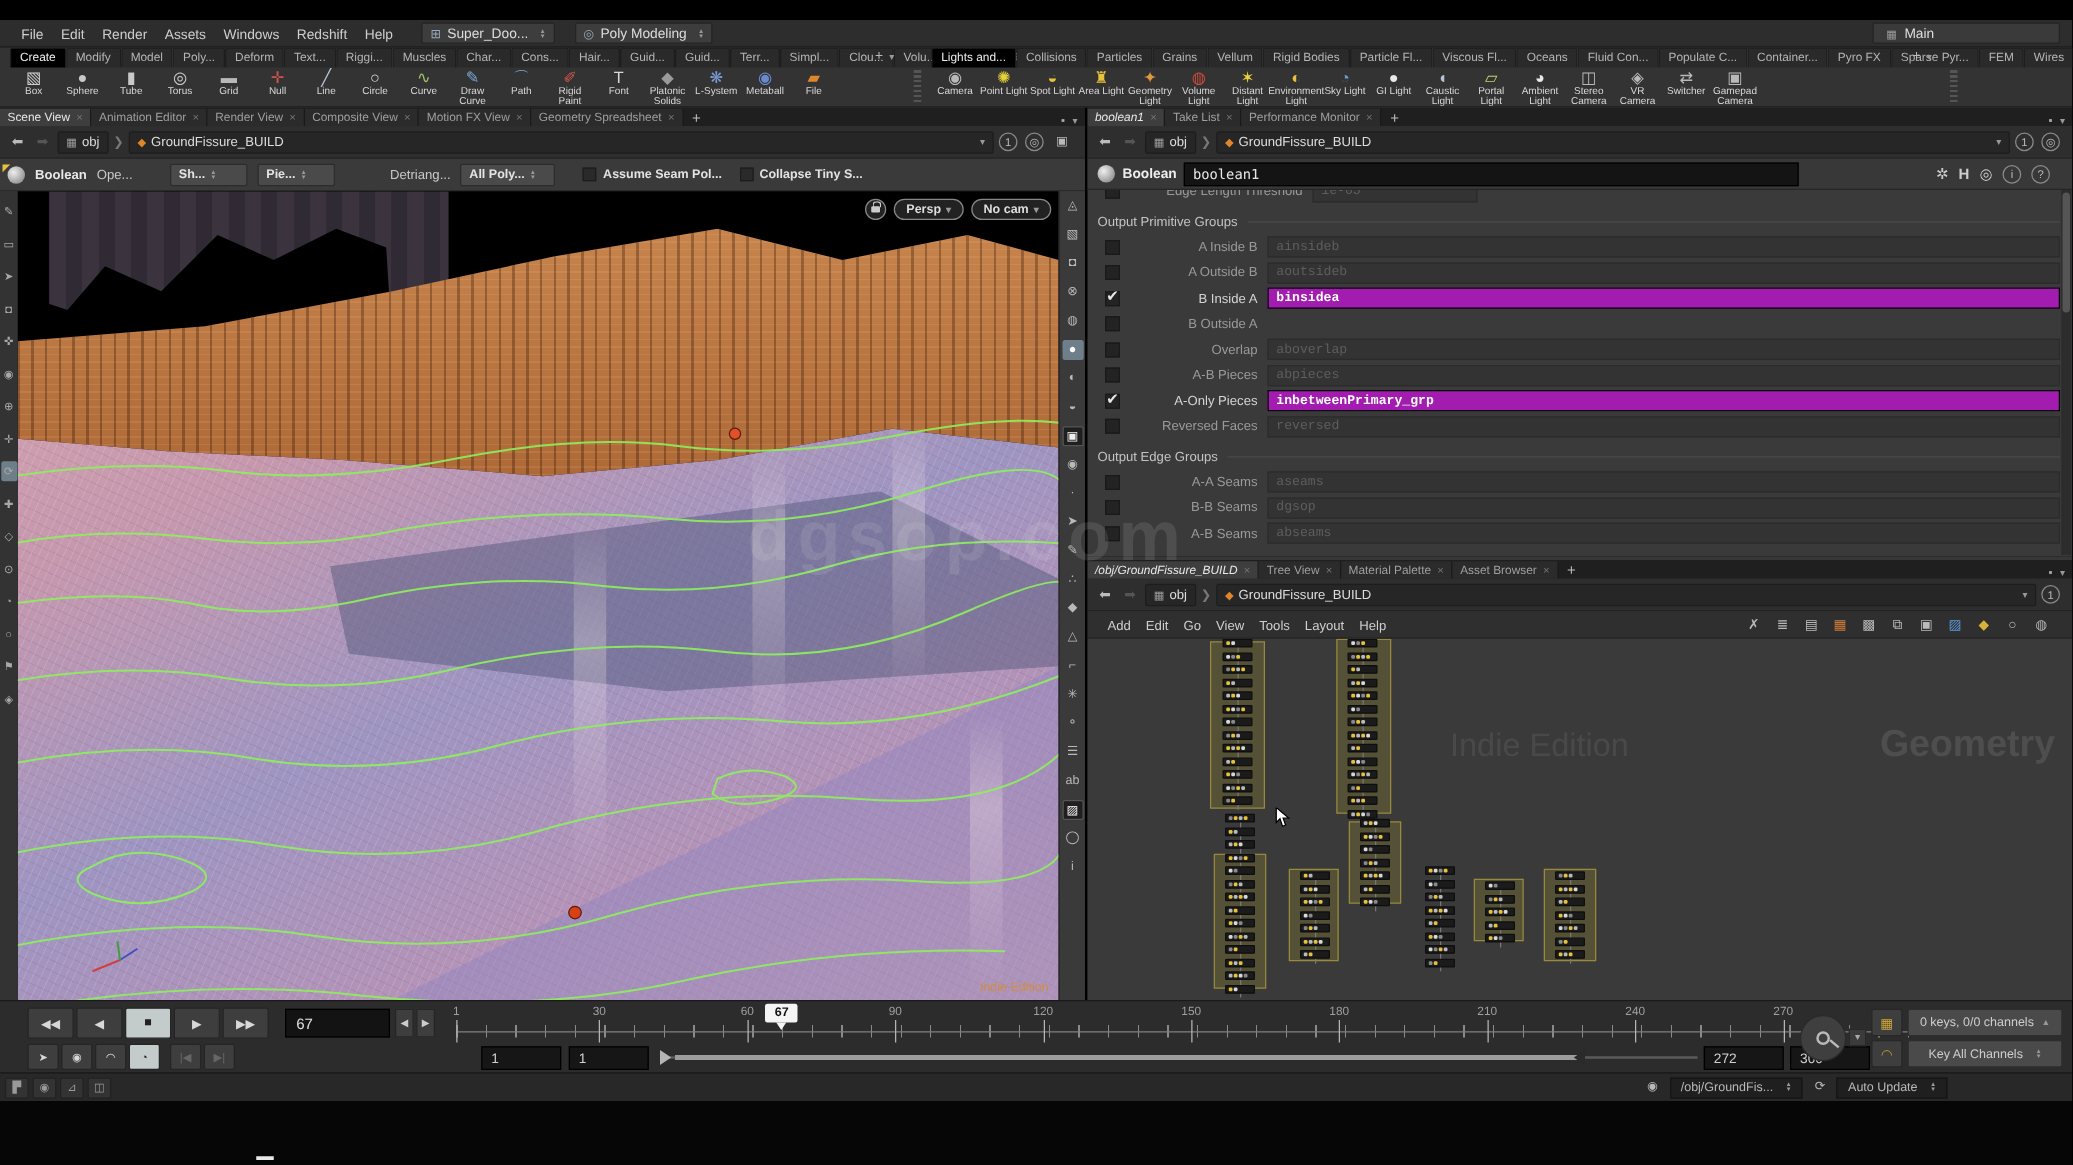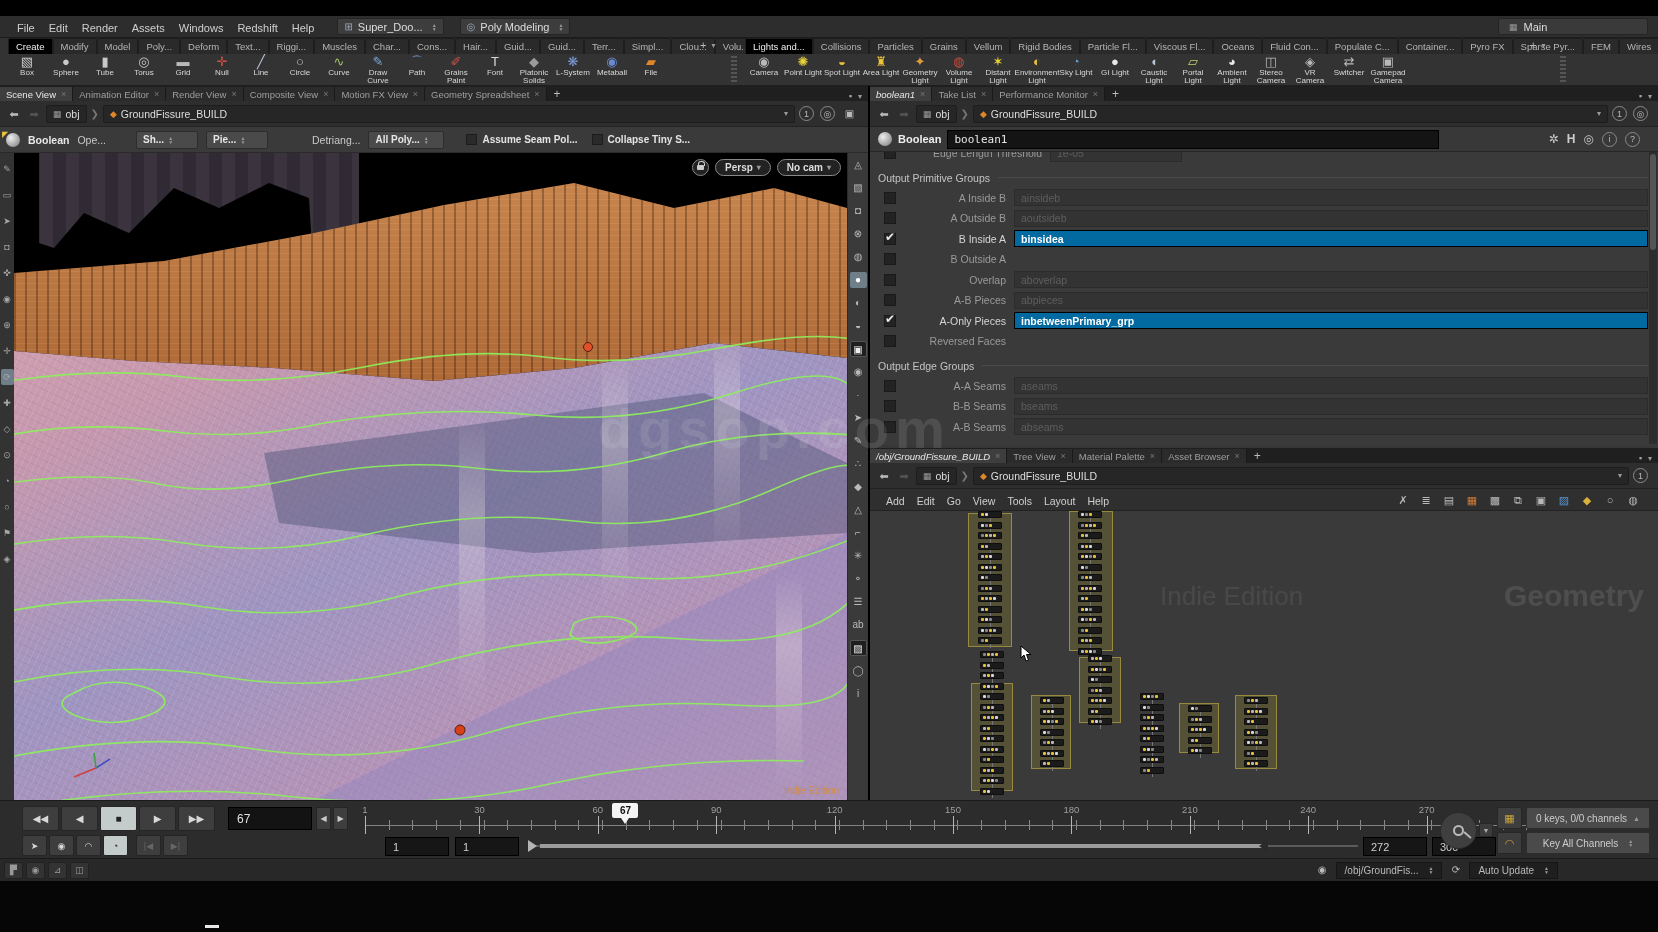--- a/index.html
+++ b/index.html
@@ -103,22 +103,22 @@
   #param-header .ntype{font-weight:bold;font-size:11px;color:#eee}
   #param-name{flex:1;height:19px;background:#141414;border:1px solid #000;color:#e8e8e8;font-size:11px;font-family:"DejaVu Sans Mono",monospace;display:flex;align-items:center;padding:0 6px;max-width:492px}
   .ph-icons{display:flex;gap:8px;align-items:center;margin-left:auto;padding-right:10px}
   .ph-icons .hi{font-size:12px;color:#ccc}
   #param-body{position:absolute;top:66px;left:0;width:100%;height:293px;overflow:hidden;padding:0 10px 0 6px}
   .prow{display:flex;align-items:center;height:20.5px}
   .pcheck{width:12px;height:12px;background:#232323;border:1px solid #191919;margin-left:8px;flex:none;position:relative}
   .pcheck.on::after{content:"✔";position:absolute;left:0;top:-4px;font-size:12px;color:#e8e8e8}
   .plabel{width:104px;text-align:right;font-size:10.5px;color:#9a9a9a;margin-left:6px;flex:none;white-space:nowrap}
   .prow.on .plabel{color:#d5d5d5}
-  .pfield{flex:1;height:17px;margin-left:8px;background:#333;border:1px solid #2b2b2b;display:flex;align-items:center;padding:0 6px;font-size:10.5px;font-family:Liberation Sans, sans-serif;color:#5e5e5e;overflow:hidden}
-  .prow.on .pfield{background:#0369a1;border-color:#000;color:#fff;font-weight:bold}
+  .pfield{flex:1;height:17px;margin-left:8px;background:#333;border:1px solid #2b2b2b;display:flex;align-items:center;padding:0 6px;font-size:10.5px;font-family:Liberation Mono, monospace;color:#5e5e5e;overflow:hidden}
+  .prow.on .pfield{background:#a21caf;border-color:#000;color:#fff;font-weight:bold}
   .psection{display:flex;align-items:center;height:20px;margin-top:4px;gap:8px}
   .psection .st{font-size:10.5px;color:#c3c3c3;white-space:nowrap;padding-left:2px}
   .psection .sl{flex:1;height:1px;background:#4a4a4a}
   .pfield.small{max-width:132px;flex:none;width:132px}
   #param-scroll{position:absolute;right:1px;top:66px;width:8px;height:292px;background:#2c2c2c}
   #param-scroll .thumb{position:absolute;left:1px;top:2px;width:6px;height:96px;background:#555;border-radius:3px}
 
   
   #rb-pane{left:870px;top:445px;width:788px;height:355px;background:#373737;overflow:hidden}
   #divider-dots{position:absolute;left:1270px;top:446px;width:40px;height:4px;background:repeating-linear-gradient(90deg,#666 0 3px,transparent 3px 6px)}
@@ -275,21 +275,21 @@
         <div class="tool">
           <span class="ticon" style="color: rgb(122, 166, 216);">✎</span>
           <span class="tlabel">Draw Curve</span>
         </div>
         <div class="tool">
           <span class="ticon" style="color: rgb(122, 166, 216);">⌒</span>
           <span class="tlabel">Path</span>
         </div>
         <div class="tool">
           <span class="ticon" style="color: rgb(208, 84, 74);">✐</span>
-          <span class="tlabel">Grains Paint</span>
+          <span class="tlabel">Rigid Paint</span>
         </div>
         <div class="tool">
           <span class="ticon" style="color: rgb(216, 216, 216);">T</span>
           <span class="tlabel">Font</span>
         </div>
         <div class="tool">
           <span class="ticon" style="color: rgb(154, 154, 154);">◆</span>
           <span class="tlabel">Platonic
 Solids</span>
         </div>
@@ -685,34 +685,35 @@
           <span class="pfield">abpieces</span>
         </div>
         <div class="prow on">
           <span class="pcheck on"></span>
           <span class="plabel">A-Only Pieces</span>
           <span class="pfield">inbetweenPrimary_grp</span>
         </div>
         <div class="prow">
           <span class="pcheck"></span>
           <span class="plabel">Reversed Faces</span>
+          <span class="pfield">reversed</span>
         </div>
         <div class="psection">
           <span class="st">Output Edge Groups</span>
           <span class="sl"></span>
         </div>
         <div class="prow">
           <span class="pcheck"></span>
           <span class="plabel">A-A Seams</span>
           <span class="pfield">aseams</span>
         </div>
         <div class="prow">
           <span class="pcheck"></span>
           <span class="plabel">B-B Seams</span>
-          <span class="pfield">bseams</span>
+          <span class="pfield">dgsop</span>
         </div>
         <div class="prow">
           <span class="pcheck"></span>
           <span class="plabel">A-B Seams</span>
           <span class="pfield">abseams</span>
         </div>
       </div>
     <div id="param-scroll">
         <div class="thumb"></div>
       </div>

